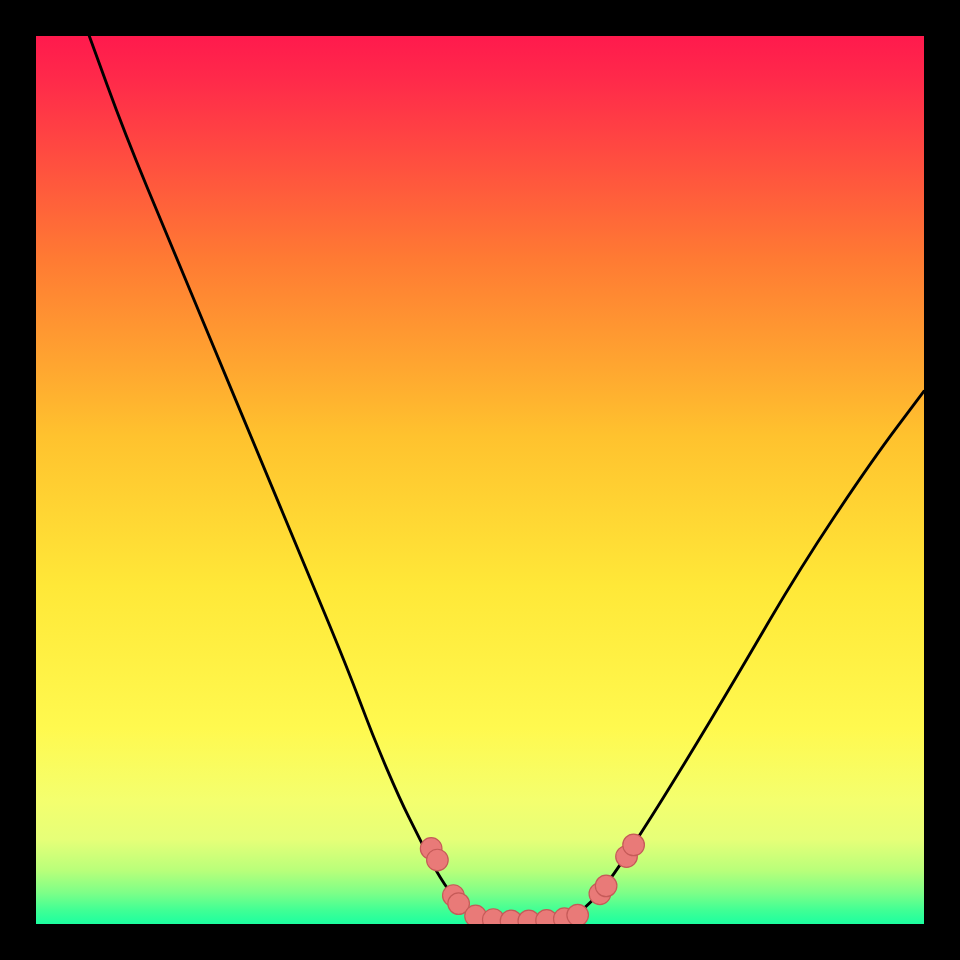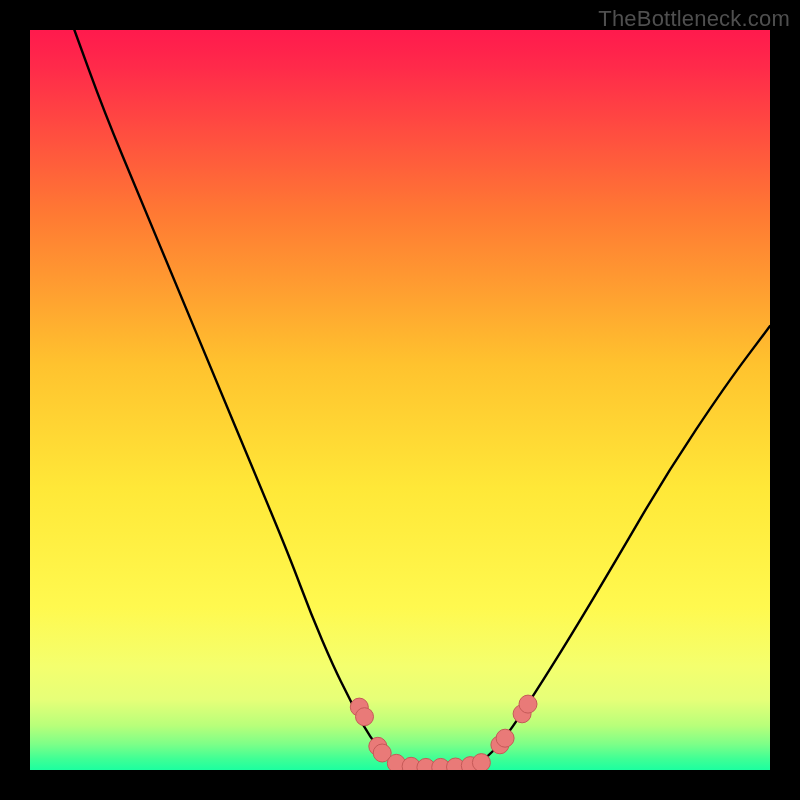--- a/index.html
+++ b/index.html
@@ -88,14 +88,13 @@
           <circle cx="451.4" cy="732.6" r="9" fill="#e97a78" stroke="#c55a58" stroke-width="1"></circle>
           <circle cx="469.9" cy="714.8" r="9" fill="#e97a78" stroke="#c55a58" stroke-width="1"></circle>
           <circle cx="475.1" cy="708.2" r="9" fill="#e97a78" stroke="#c55a58" stroke-width="1"></circle>
           <circle cx="492.1" cy="683.8" r="9" fill="#e97a78" stroke="#c55a58" stroke-width="1"></circle>
           <circle cx="498.0" cy="674.1" r="9" fill="#e97a78" stroke="#c55a58" stroke-width="1"></circle>
         </g>
     </svg>
 
   </div>
 
-  <div class="watermark">TheBottleneck.com</div>
 </div>
 
 </body></html>

